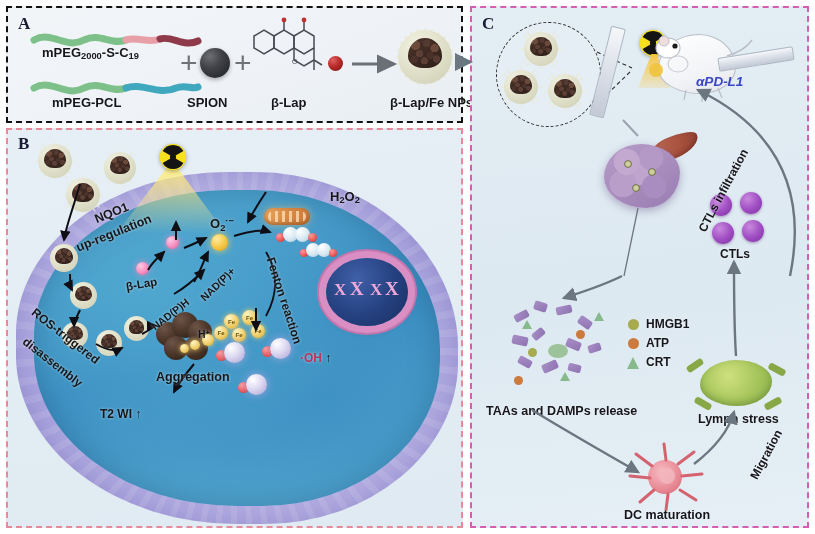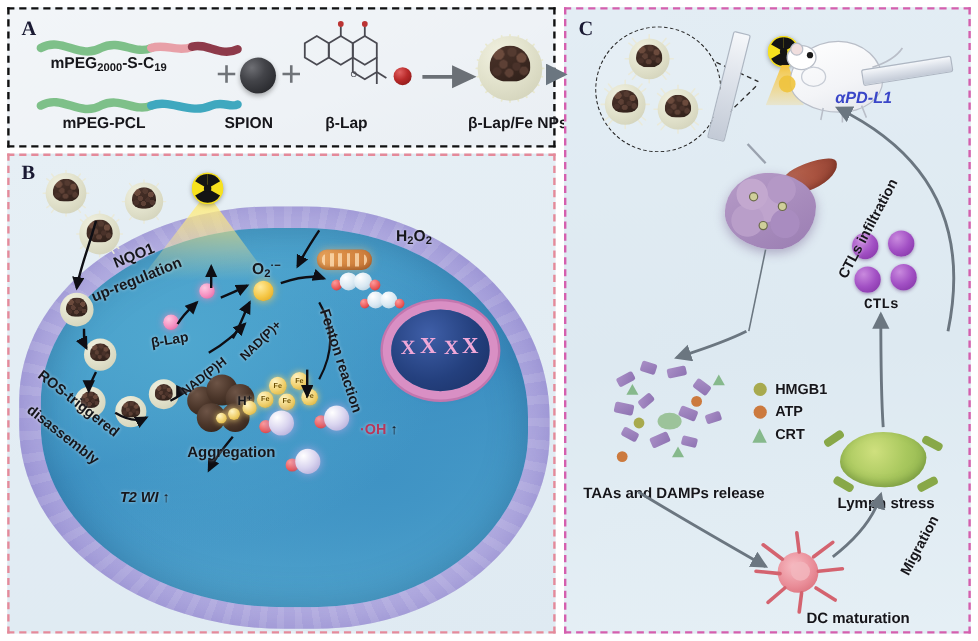--- a/index.html
+++ b/index.html
@@ -510,21 +510,21 @@
     <div class="lbl" style="left:66px; top:96px; transform:rotate(-22deg); font-size:12.5px;">up-regulation</div>
     <div class="lbl" style="left:118px; top:148px; transform:rotate(-10deg); font-size:11.5px;">β-Lap</div>
     <div class="lbl" style="left:140px; top:178px; transform:rotate(-38deg); font-size:10.5px;">NAD(P)H</div>
     <div class="lbl" style="left:188px; top:148px; transform:rotate(-44deg); font-size:10.5px;">NAD(P)+</div>
     <div class="lbl" style="left:202px; top:86px; font-size:13px;">O<span class="sub">2</span><span class="sup">·−</span></div>
     <div class="lbl" style="left:298px; top:60px; font-size:13px;margin-left:24px;">H<span class="sub">2</span>O<span class="sub">2</span></div>
     <div class="lbl" style="left:268px; top:126px; transform:rotate(72deg); transform-origin:left top; font-size:12px;">Fenton reaction</div>
     <div class="lbl" style="left:16px; top:200px; transform:rotate(38deg); font-size:12px;">ROS-triggered</div>
     <div class="lbl" style="left:8px; top:226px; transform:rotate(38deg); font-size:12px;">disassembly</div>
     <div class="lbl" style="left:148px; top:240px; font-size:12.5px;">Aggregation</div>
-    <div class="lbl" style="left:92px; top:278px; font-size:12px;font-style:italic;">T2 WI ↑</div>
+    <div class="lbl" style="left:92px; top:278px; font-size:12px;">T2 WI ↑</div>
     <div class="lbl" style="left:190px; top:198px; font-size:10.5px;">H<span class="sup">+</span></div>
     <div class="lbl" style="left:292px; top:222px; font-size:12px; color:#b8365a;">·OH <span style="color:#0e0e14;">↑</span></div>
   </div>
 
   <div class="panel" id="panel-c">
     <div class="panel-letter" style="left:10px; top:6px;">C</div>
 
     <div class="mag-circle" style="left:24px; top:14px; width:105px; height:105px;"></div>
     <div class="np" style="left:52px; top:24px; width:34px; height:34px;">
       <svg class="ov" viewBox="0 0 34 34">
@@ -674,36 +674,36 @@
           <path d="M178,470 L158,468"></path>
         <path d="M182,482 L168,494"></path>
           <path d="M196,486 L194,502"></path>
         <path d="M208,482 L224,492"></path>
           <path d="M210,468 L230,466"></path>
         <path d="M206,456 L222,444"></path>
           <path d="M194,452 L192,436"></path>
       </g>
       <circle cx="195" cy="468" r="8" fill="#f2b6bd" opacity=".85"></circle>
     </svg>
-    <div class="lbl" style="left:152px; top:500px; font-size:12.5px;margin-left:48px;">DC maturation</div>
+    <div class="lbl" style="left:152px; top:500px; font-size:12.5px;">DC maturation</div>
 
     <div class="lymph-vessel" style="left:214px; top:354px; width:18px; height:7px; transform:rotate(-34deg);"></div>
     <div class="lymph-vessel" style="left:296px; top:358px; width:18px; height:7px; transform:rotate(28deg);"></div>
     <div class="lymph-vessel" style="left:222px; top:392px; width:18px; height:7px; transform:rotate(30deg);"></div>
     <div class="lymph-vessel" style="left:292px; top:392px; width:18px; height:7px; transform:rotate(-28deg);"></div>
     <div class="lymph-node" style="left:228px; top:352px; width:72px; height:46px;"></div>
     <div class="lbl" style="left:226px; top:404px; font-size:12.5px;">Lymph stress</div>
 
     <div>
       <div class="ctl-cell" style="left:238px; top:186px; width:22px; height:22px;"></div>
       <div class="ctl-cell" style="left:268px; top:184px; width:22px; height:22px;"></div>
       <div class="ctl-cell" style="left:240px; top:214px; width:22px; height:22px;"></div>
       <div class="ctl-cell" style="left:270px; top:212px; width:22px; height:22px;"></div>
     </div>
-    <div class="lbl" style="left:248px; top:240px; font-size:12px;font-family:Liberation Mono, monospace;">CTLs</div>
+    <div class="lbl" style="left:248px; top:240px; font-size:12px;">CTLs</div>
 
     <svg class="ov">
       <defs>
         <marker id="cHead" markerWidth="7" markerHeight="7" refX="5" refY="3" orient="auto">
           <path d="M0,0 L6,3 L0,6 Z" fill="#6b7680"></path>
         </marker>
       </defs>
       <g stroke="#6b7680" stroke-width="2.4" fill="none" marker-end="url(#cHead)">
         <path d="M150,268 C130,278 110,284 92,290"></path>
         <path d="M60,402 C96,424 138,448 166,464"></path>

